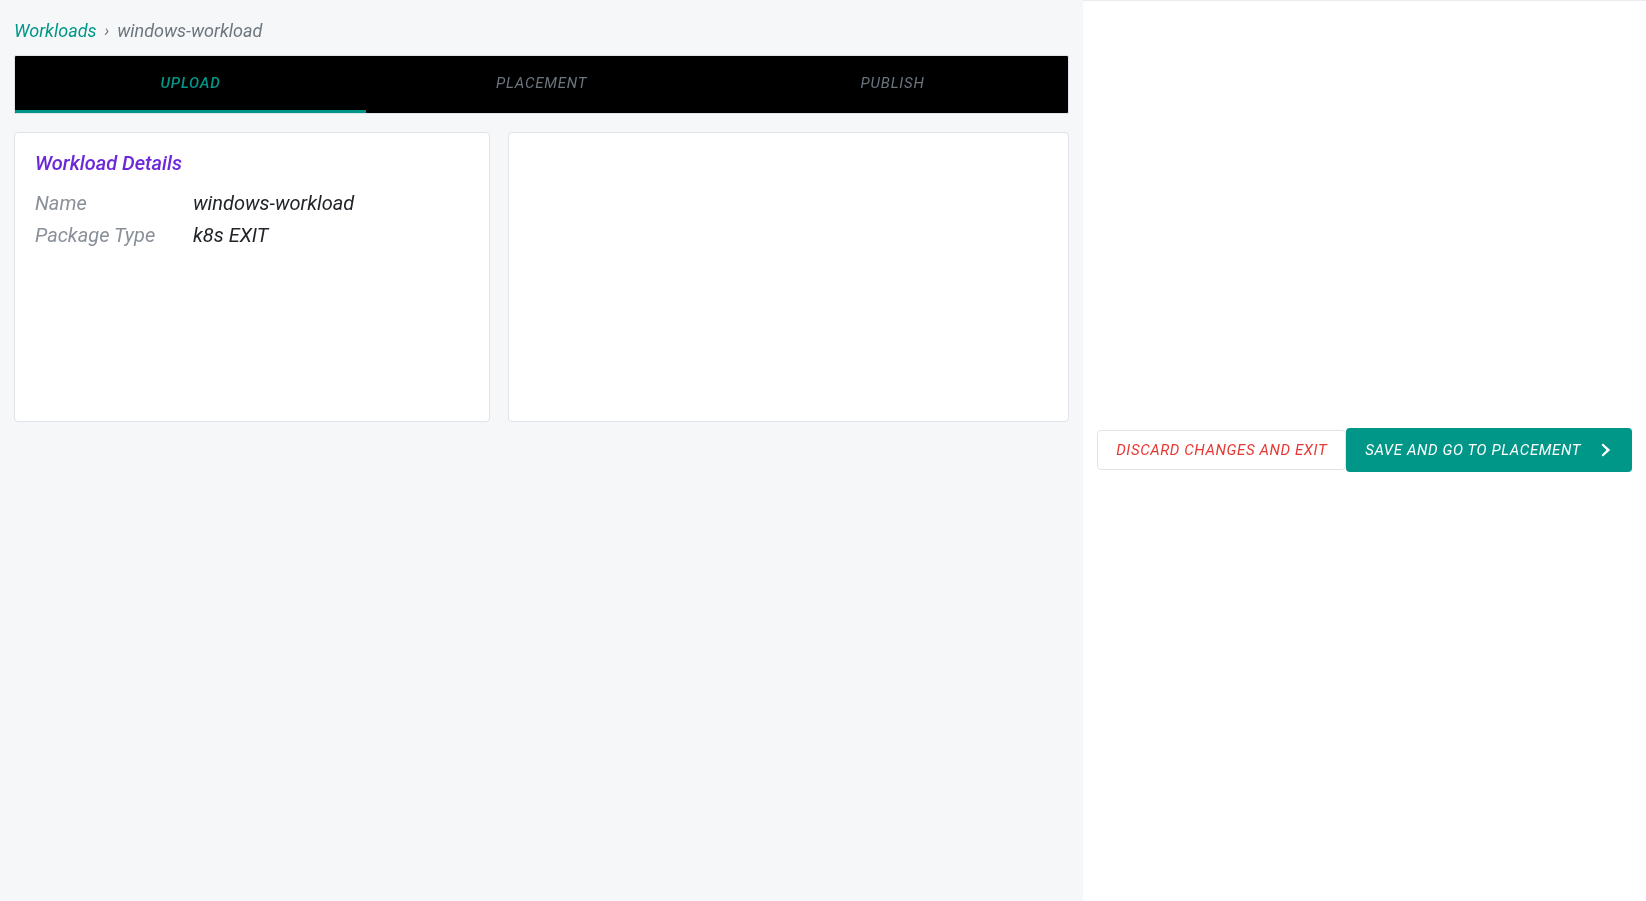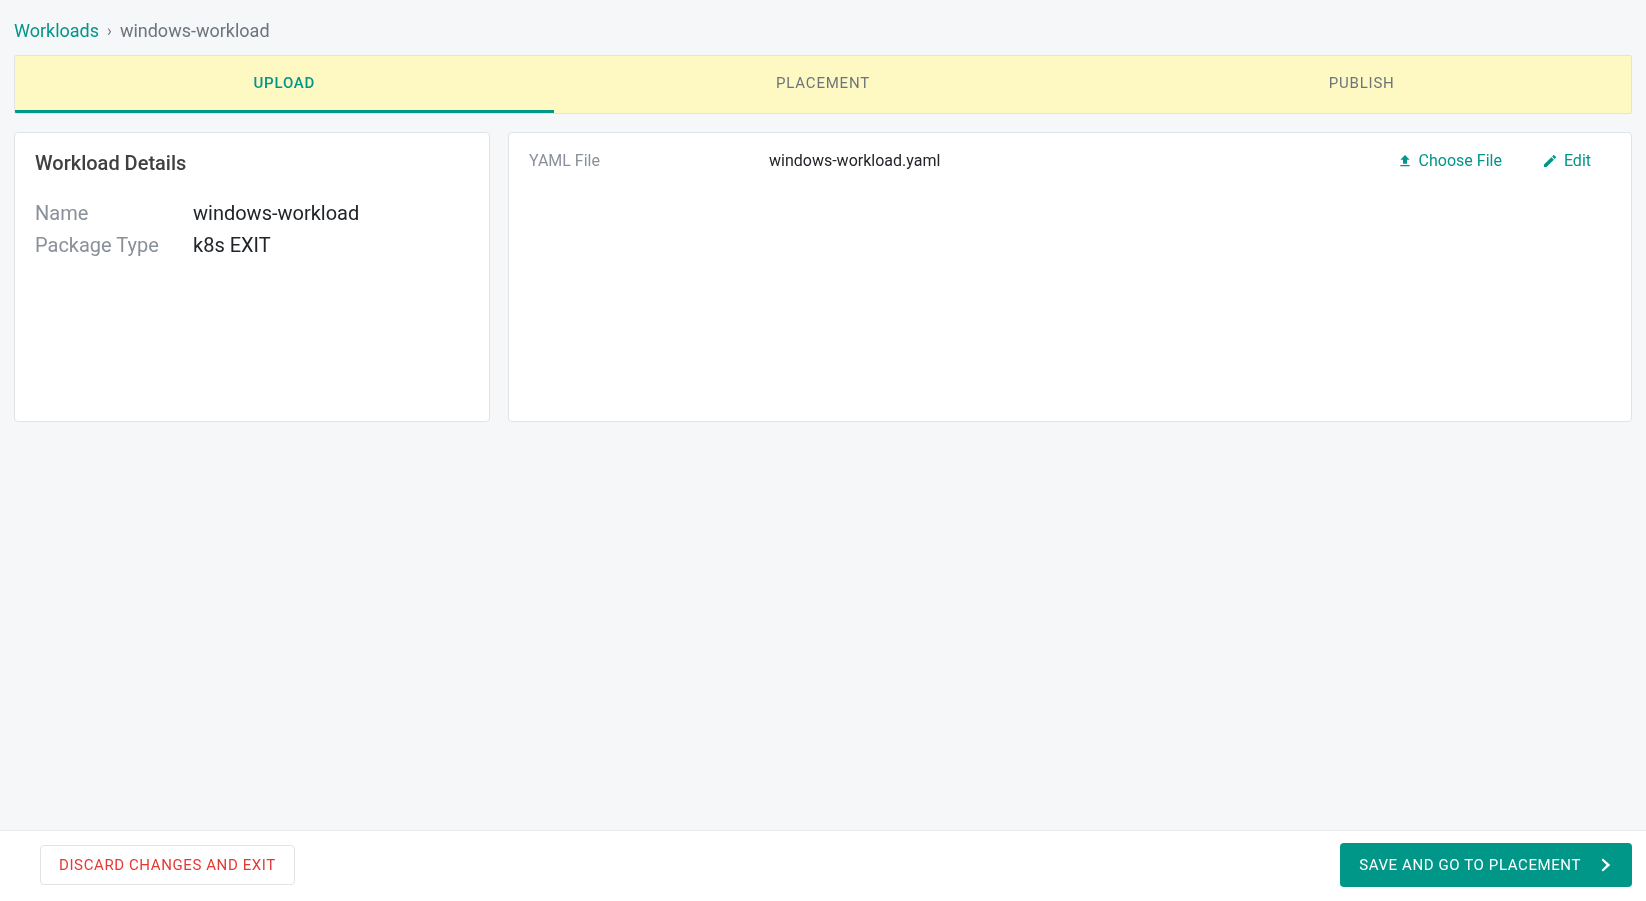--- a/index.html
+++ b/index.html
@@ -4,22 +4,23 @@
 <style>
   * { box-sizing: border-box; margin: 0; padding: 0; }
   html, body {
     height: 100%;
     font-family: -apple-system, BlinkMacSystemFont, "Segoe UI", Roboto, "Helvetica Neue", Arial, sans-serif;
     background: #f5f7f9;
     color: #212529;
   }
   .page {
     display: flex;
-    flex-direction: column;
+    flex-direction: row;
     min-height: 100vh;
+    font-style: italic;
   }
   .content {
     flex: 1;
     padding: 12px 14px 20px 14px;
   }
   .breadcrumb {
     font-size: 18px;
     margin: 8px 0 14px 0;
     display: flex;
     align-items: center;
@@ -32,21 +33,21 @@
   }
   .breadcrumb .sep {
     color: #6c757d;
     font-size: 16px;
   }
   .breadcrumb .current {
     color: #6c757d;
   }
   .tabs {
     display: flex;
-    background: #fef9c3;
+    background: #000000;
     border: 1px solid #e0e3e7;
     border-radius: 2px;
     overflow: hidden;
   }
   .tab {
     flex: 1;
     text-align: center;
     padding: 18px 10px;
     font-size: 15px;
     letter-spacing: 0.8px;
@@ -71,22 +72,22 @@
     border: 1px solid #e0e3e7;
     border-radius: 4px;
     padding: 18px 20px;
     min-height: 290px;
   }
   .card.details { flex: 0 0 476px; }
   .card.upload { flex: 1; }
   .card h2 {
     font-size: 20px;
     font-weight: 500;
-    color: #404040;
-    margin-bottom: 22px;
+    color: #6d28d9;
+    margin-bottom: 12px;
   }
   .kv {
     display: flex;
     font-size: 20px;
     line-height: 1.6;
   }
   .kv .k {
     width: 158px;
     color: #8a9099;
   }
@@ -138,21 +139,20 @@
     display: inline-flex;
     align-items: center;
     gap: 10px;
     font-size: 15px;
     letter-spacing: 0.6px;
     padding: 10px 18px;
     border-radius: 4px;
     cursor: pointer;
     user-select: none;
     border: 1px solid transparent;
-    margin-left: 26px;
   }
   .btn.discard {
     color: #e53935;
     background: #fff;
     border-color: #e0e3e7;
   }
   .btn.primary {
     color: #fff;
     background: #009688;
   }
@@ -187,38 +187,20 @@
           <div class="k">Name</div>
           <div class="v">windows-workload</div>
         </div>
         <div class="kv">
           <div class="k">Package Type</div>
           <div class="v">k8s EXIT</div>
         </div>
       </div>
 
       <div class="card upload">
-        <div class="upload-row">
-          <div class="label">YAML File</div>
-          <div class="filename">windows-workload.yaml</div>
-          <div class="actions">
-            <a class="link-btn">
-              <svg viewBox="0 0 24 24">
-                  <path d="M9 16h6v-6h4l-7-7-7 7h4v6zm-4 2h14v2H5v-2z"></path>
-                </svg>
-              <span>Choose File</span>
-            </a>
-            <a class="link-btn">
-              <svg viewBox="0 0 24 24">
-                  <path d="M3 17.25V21h3.75L17.81 9.94l-3.75-3.75L3 17.25zM20.71 7.04a1 1 0 0 0 0-1.41l-2.34-2.34a1 1 0 0 0-1.41 0l-1.83 1.83 3.75 3.75 1.83-1.83z"></path>
-                </svg>
-              <span>Edit</span>
-            </a>
-          </div>
-        </div>
       </div>
 
     </div>
 
   </div>
 
   <div class="footer">
     <div class="btn discard">DISCARD CHANGES AND EXIT</div>
     <div class="btn primary">
       <span>SAVE AND GO TO PLACEMENT</span>

